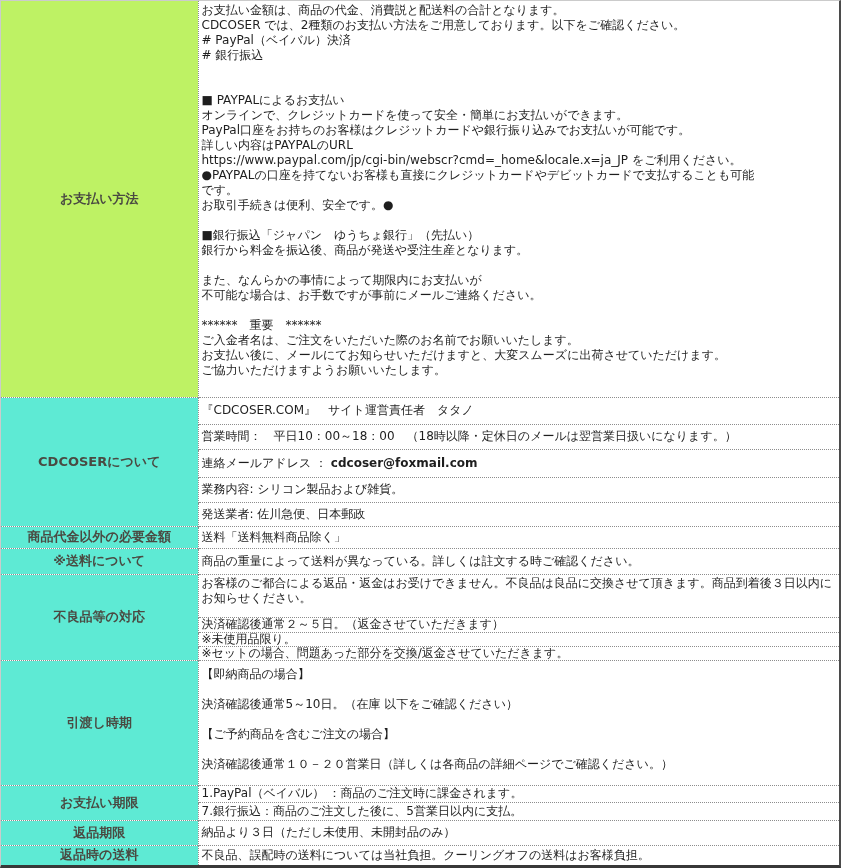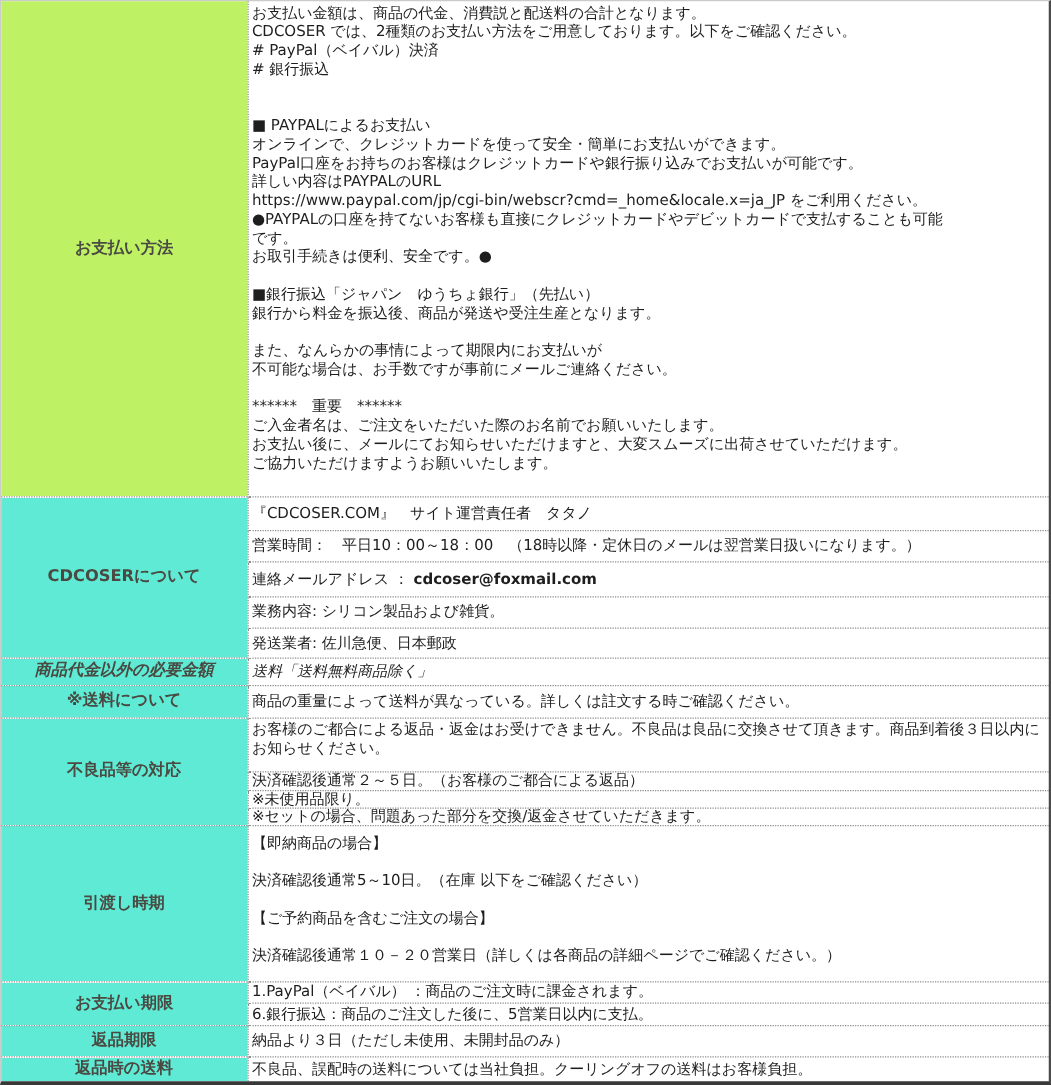--- a/index.html
+++ b/index.html
@@ -20,21 +20,21 @@
   td{border-left:1px dotted #8d8d8d;}
   tr.first>th, tr.first>td{border-top:none;}
   th{font-weight:bold;color:#4a4a42;text-align:center;background:#5eead4;font-size:13px;line-height:16px;}
   th.white{background:#bef264;}
   .pre{white-space:pre-wrap;word-break:break-all;}
   .top{vertical-align:top;}
   .pt2{padding-top:2px;}
   .pt6{padding-top:6px;}
   .tight{line-height:13px;padding-top:0;padding-bottom:0;}
   tr.h27{height:27px;} tr.h25{height:25px;} tr.h28{height:28px;} tr.h24{height:24px;}
-  tr.h22{height:22px;font-style:italic;} tr.h26{height:26px;} tr.h43{height:43px;} tr.h15{height:15px;}
+  tr.h22{height:22px;} tr.h26{height:26px;} tr.h43{height:43px;} tr.h15{height:15px;}
   tr.h14{height:14px;padding-left:20px;} tr.h13{height:13px;} tr.h125{height:125px;} tr.h17{height:17px;}
   tr.h18{height:18px;} tr.h20{height:20px;padding-left:24px;}
   b.email{font-weight:bold;color:#1e1e1e;}
 </style>
 </head>
 <body>
 
 <div class="page">
   <table>
     <colgroup>
@@ -97,21 +97,21 @@
     <tr class="h26">
       <th>※送料について</th>
       <td>商品の重量によって送料が異なっている。詳しくは註文する時ご確認ください。</td>
     </tr>
 
     <tr class="h43">
       <th rowspan="4">不良品等の対応</th>
       <td class="top">お客様のご都合による返品・返金はお受けできません。不良品は良品に交換させて頂きます。商品到着後３日以内にお知らせください。</td>
     </tr>
     <tr class="h15">
-      <td class="tight">決済確認後通常２～５日。（お客様のご都合による返品）</td>
+      <td class="tight">決済確認後通常２～５日。（返金させていただきます）</td>
     </tr>
     <tr class="h14">
       <td class="tight">※未使用品限り。</td>
     </tr>
     <tr class="h13">
       <td class="tight">※セットの場合、問題あった部分を交換/返金させていただきます。</td>
     </tr>
 
     <tr class="h125">
       <th>引渡し時期</th>
@@ -122,21 +122,21 @@
 【ご予約商品を含むご注文の場合】
 
 決済確認後通常１０－２０営業日（詳しくは各商品の詳細ページでご確認ください。）</td>
     </tr>
 
     <tr class="h17">
       <th rowspan="2">お支払い期限</th>
       <td class="tight">1.PayPal（ベイバル） ：商品のご注文時に課金されます。</td>
     </tr>
     <tr class="h18">
-      <td class="tight">6.銀行振込：商品のご注文した後に、5営業日以内に支払。</td>
+      <td class="tight">7.銀行振込：商品のご注文した後に、5営業日以内に支払。</td>
     </tr>
 
     <tr class="h25">
       <th>返品期限</th>
       <td>納品より３日（ただし未使用、未開封品のみ）</td>
     </tr>
 
     <tr class="h20">
       <th>返品時の送料</th>
       <td>不良品、誤配時の送料については当社負担。クーリングオフの送料はお客様負担。</td>

